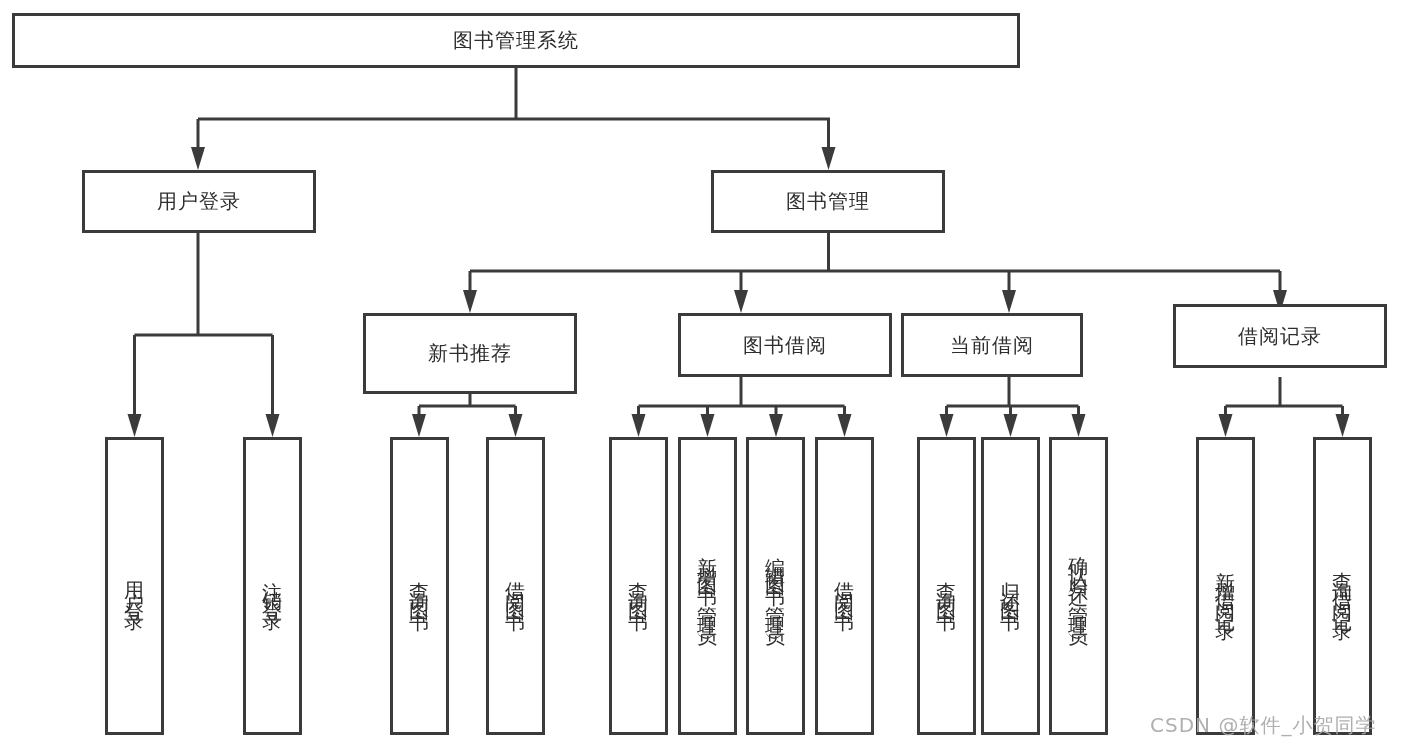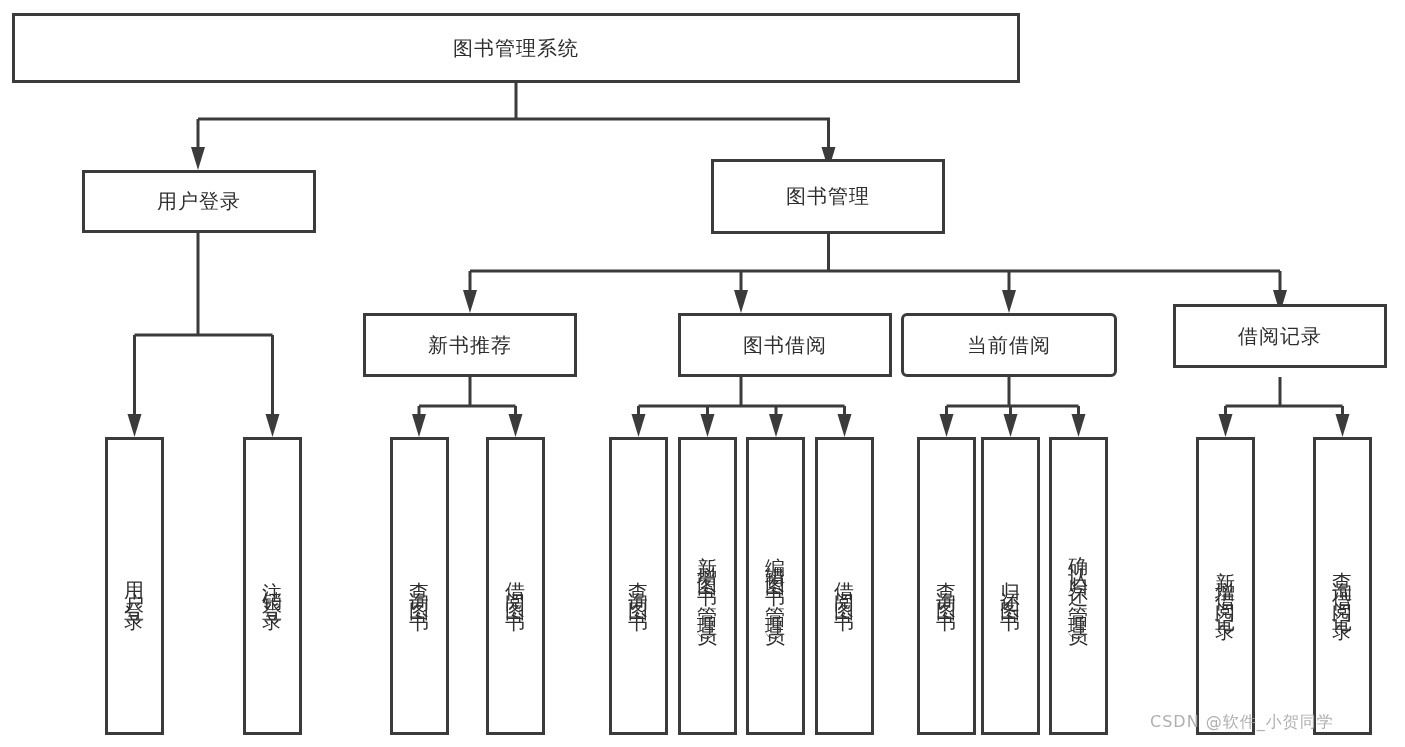--- a/index.html
+++ b/index.html
@@ -25,21 +25,21 @@
     writing-mode:vertical-rl;
     text-orientation:mixed;
     font-size:20px;
     letter-spacing:10px;
     line-height:1;
     white-space:nowrap;
   }
   #watermark{
     position:absolute;
     left:1150px;top:712px;
-    font-size:16px;
+    font-size:20px;
     color:rgba(168,168,168,0.92);
     letter-spacing:1px;
     white-space:nowrap;
     z-index:5;
   }
 </style>
 </head>
 <body>
 
 <div id="stage">
@@ -106,38 +106,38 @@
       <polygon points="769,414 783,414 776,437"></polygon>
       <polygon points="837.5,414 851.5,414 844.5,437"></polygon>
       <polygon points="939.5,414 953.5,414 946.5,437"></polygon>
       <polygon points="1003.5,414 1017.5,414 1010.5,437"></polygon>
       <polygon points="1071.5,414 1085.5,414 1078.5,437"></polygon>
       <polygon points="1218.5,414 1232.5,414 1225.5,437"></polygon>
       <polygon points="1335.5,414 1349.5,414 1342.5,437"></polygon>
     </g>
   </svg>
 
-  <div class="node" style="left:12px;top:13px;width:1008px;height:70px;">
+  <div class="node" style="left:12px;top:13px;width:1008px;height:55px;">
     <span class="h-label">图书管理系统</span>
   </div>
 
   <div class="node" style="left:82px;top:170px;width:234px;height:63px;">
     <span class="h-label">用户登录</span>
   </div>
-  <div class="node" style="left:711px;top:159px;width:234px;height:75px;justify-content:center;">
+  <div class="node" style="left:711px;top:170px;width:234px;height:63px;justify-content:center;">
     <span class="h-label">图书管理</span>
   </div>
 
-  <div class="node" style="left:363px;top:313px;width:214px;height:64px;">
+  <div class="node" style="left:363px;top:313px;width:214px;height:81px;">
     <span class="h-label">新书推荐</span>
   </div>
   <div class="node" style="left:634px;top:313px;width:214px;height:64px;margin-left:44px;">
     <span class="h-label">图书借阅</span>
   </div>
-  <div class="node" style="left:901px;top:313px;width:216px;height:64px;border-radius:6px;">
+  <div class="node" style="left:901px;top:313px;width:182px;height:64px;">
     <span class="h-label">当前借阅</span>
   </div>
   <div class="node" style="left:1173px;top:304px;width:214px;height:64px;">
     <span class="h-label">借阅记录</span>
   </div>
 
   <div class="node leaf" style="left:105px;">
     <span class="v-label">用户登录</span>
   </div>
   <div class="node leaf" style="left:243px;">

